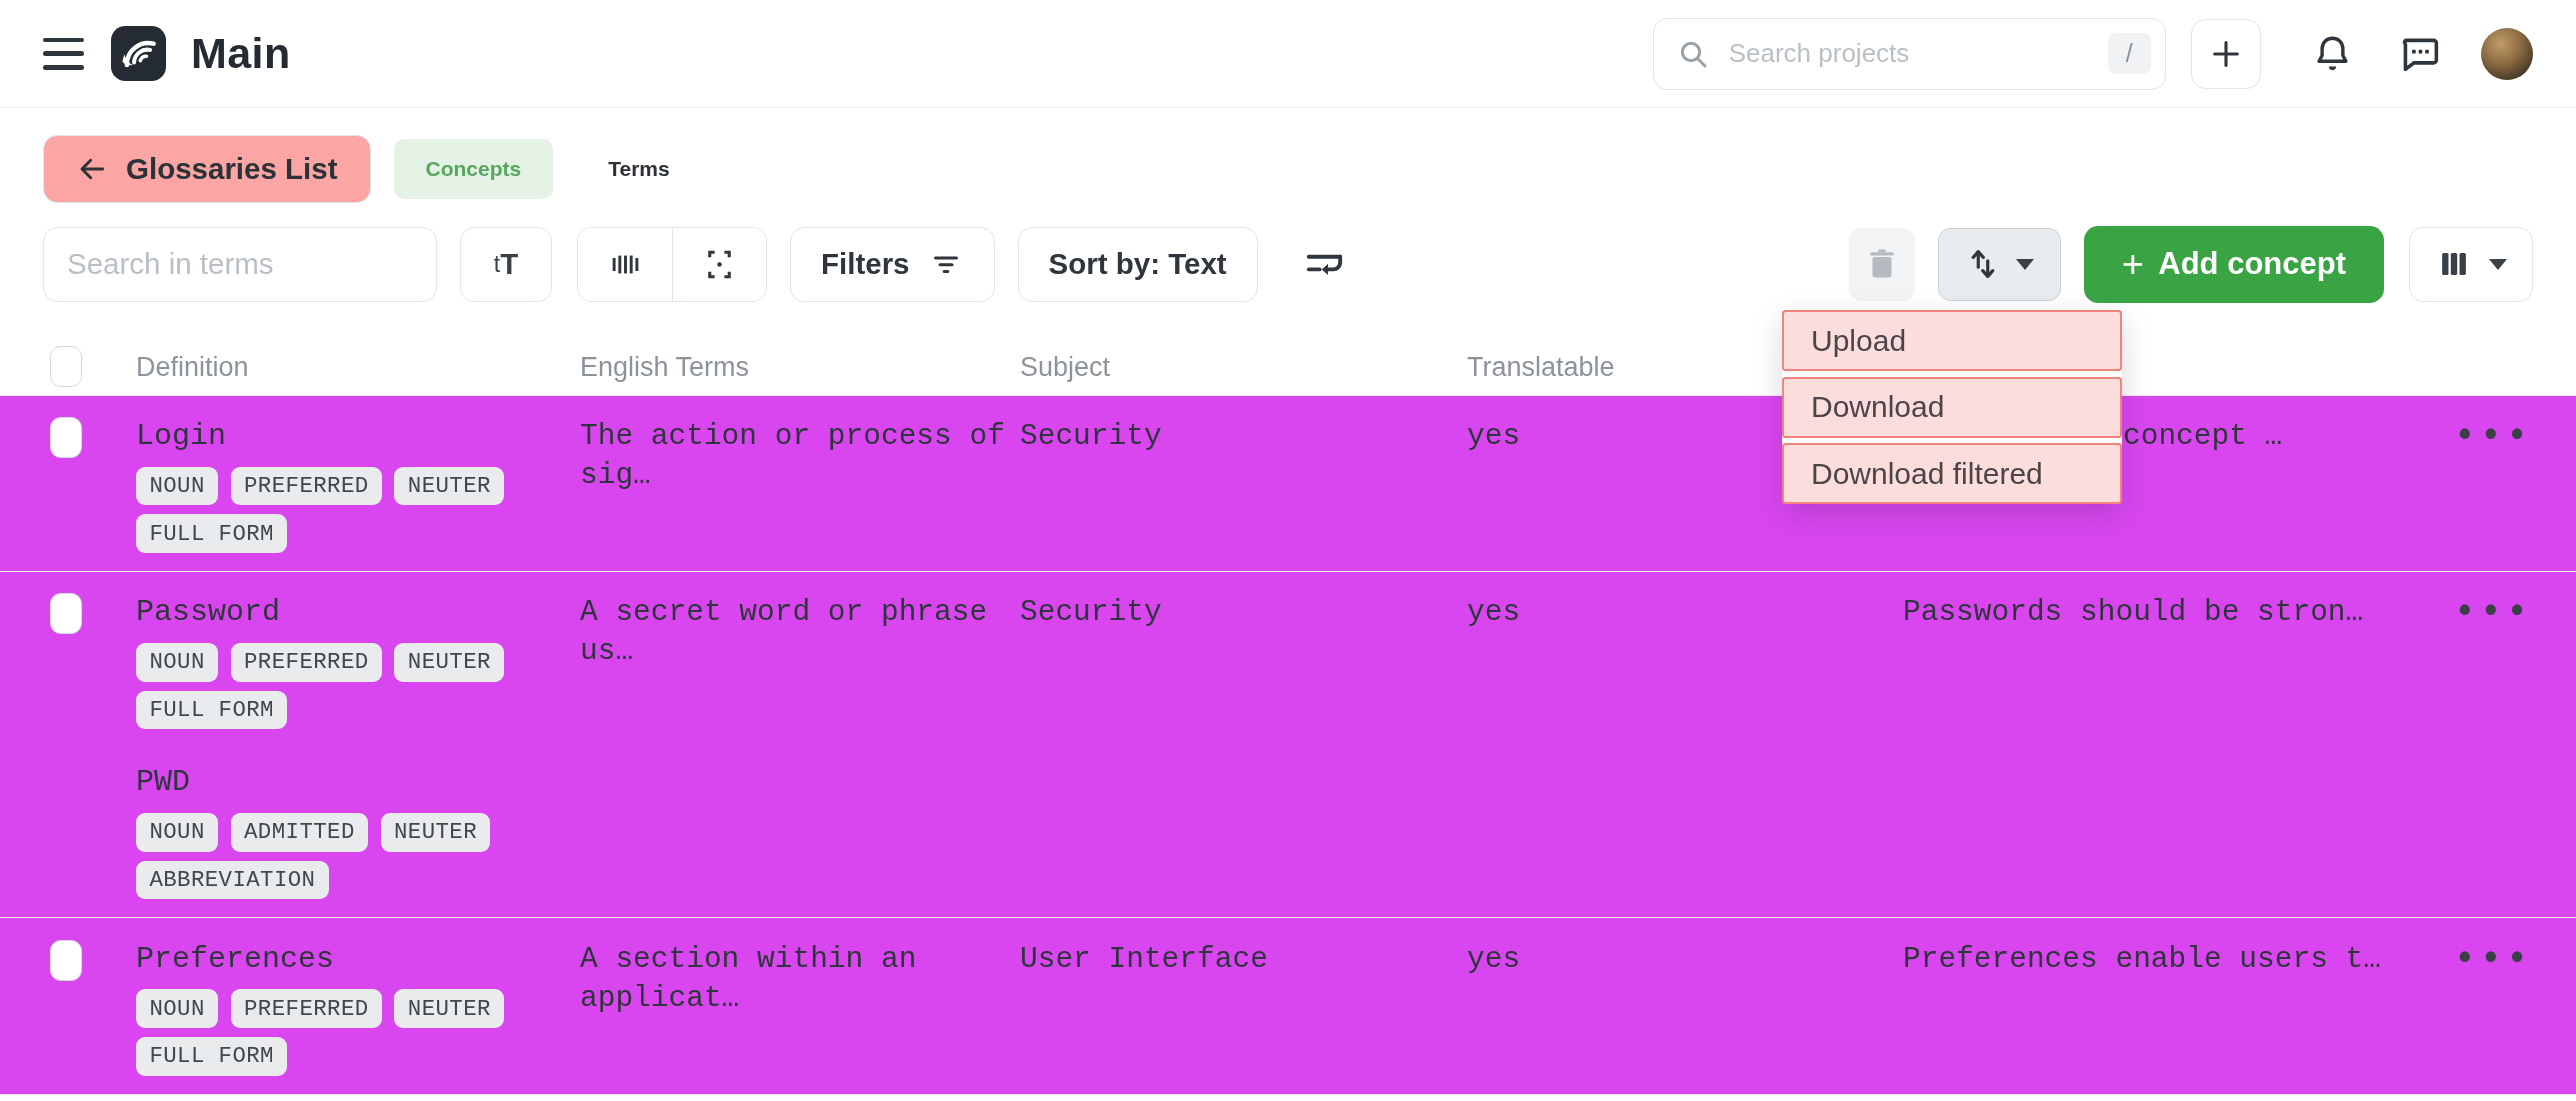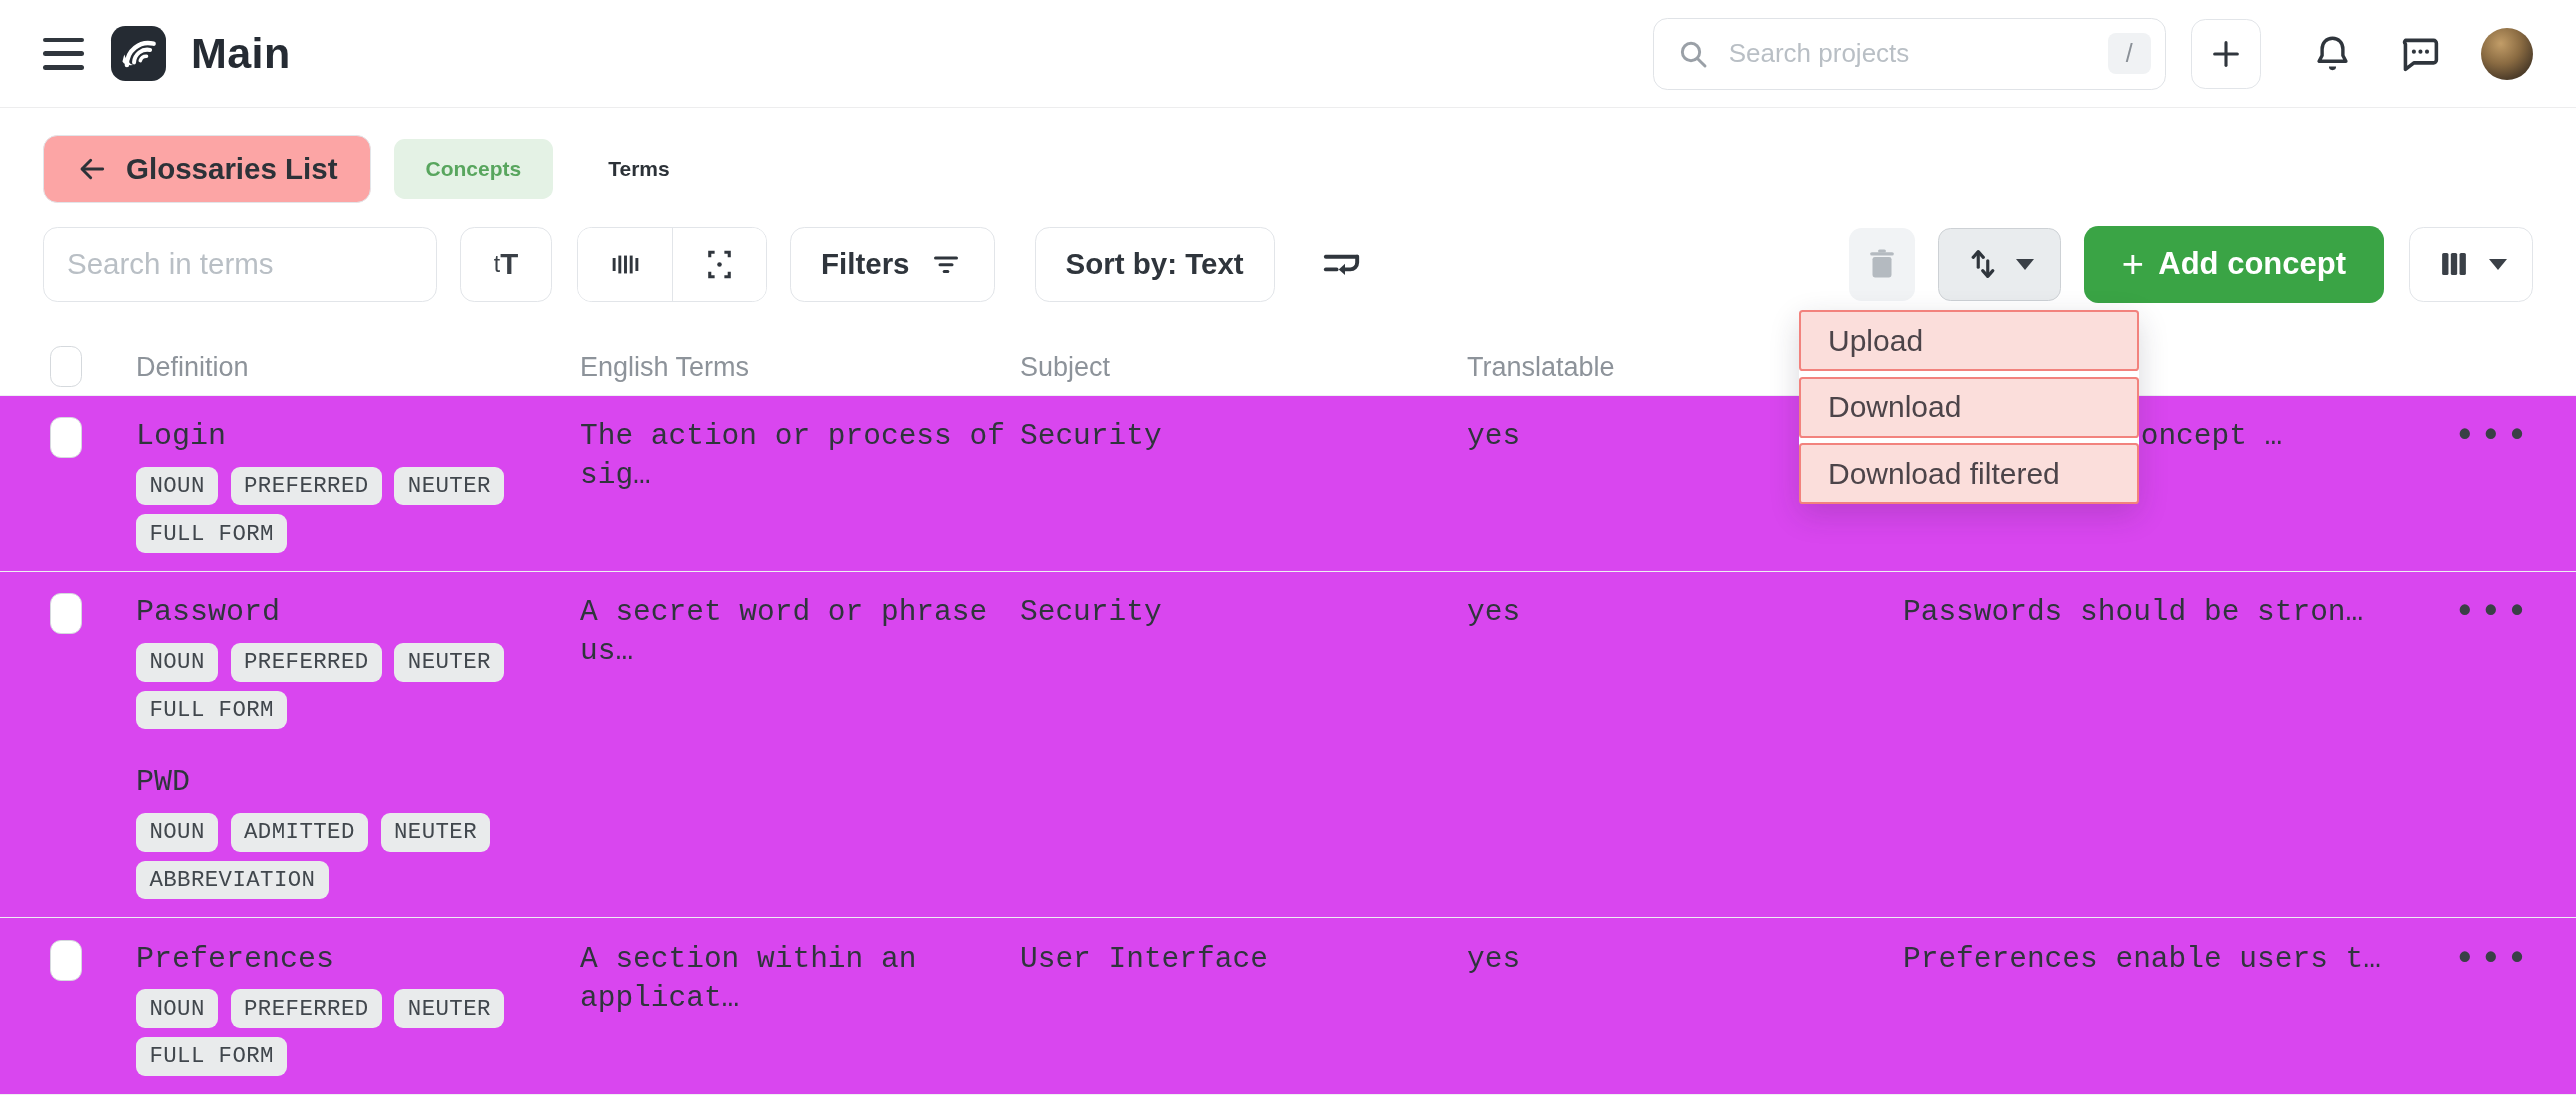--- a/index.html
+++ b/index.html
@@ -37,21 +37,21 @@
   .term-search { width:394px; height:75px; border:1.8px solid #e2e5e9; border-radius:14.3px; display:flex; align-items:center; padding:0 23px; }
   .term-search input { width:100%; border:none; outline:none; font-size:29.5px; color:#2e343b; background:transparent; font-family:"Liberation Sans", sans-serif; }
   .term-search input::placeholder { color:#b9bfc5; }
   .tool-btn { height:75px; border:1.8px solid #e2e5e9; border-radius:14.3px; background:#fff; display:flex; align-items:center; justify-content:center; color:#30363d; cursor:pointer; font-family:"Liberation Sans", sans-serif; }
   .case-btn { width:92px; margin-left:23px; font-size:29.5px; font-weight:bold; color:#3a4047; }
   .case-btn .small-t { font-size:23px; font-weight:normal; }
   .btn-group { display:flex; margin-left:25px; border:1.8px solid #e2e5e9; border-radius:14.3px; height:75px; overflow:hidden; }
   .btn-group .seg { width:94px; height:100%; display:flex; align-items:center; justify-content:center; background:#fff; border:none; color:#30363d; cursor:pointer; }
   .btn-group .seg + .seg { border-left:1.8px solid #e2e5e9; }
   .filters-btn { margin-left:23px; padding:0 30px; font-size:29.5px; font-weight:bold; color:#2f353c; gap:18px; }
-  .sort-btn { margin-left:40px; padding:0 30px; font-size:29.5px; font-weight:bold; color:#2f353c; }
+  .sort-btn { margin-left:23px; padding:0 30px; font-size:29.5px; font-weight:bold; color:#2f353c; }
   .wrap-btn { margin-left:43px; border:none; background:none; }
   .trash-btn { margin-left:auto; width:66px; height:73px; border-radius:12.5px; background:#f1f3f5; border:none; color:#b4bac0; display:flex; align-items:center; justify-content:center; }
   .updown-btn { margin-left:23px; width:123px; height:73px; border-radius:12.5px; background:#e9ecee; border:1.8px solid #cdd1d5; display:flex; align-items:center; justify-content:center; gap:14.3px; color:#2f353c; cursor:pointer; }
   .add-btn { margin-left:23px; height:77px; padding:0 38px; border:none; border-radius:14.3px; background:#3aa445; color:#fff; font-size:31px; font-weight:bold; display:flex; align-items:center; gap:14.3px; cursor:pointer; font-family:"Liberation Sans", sans-serif; }
   .add-btn .plus { font-size:38px; font-weight:normal; line-height:1; }
   .cols-btn { margin-left:25px; width:124px; gap:16px; }
   .caret { width:0; height:0; border-left:9.8px solid transparent; border-right:9.8px solid transparent; border-top:11.6px solid #3a4047; }
 
   
   .grid-row { display:grid; grid-template-columns:86px 444px 440px 447px 436px 513px 1fr; padding-left:50px; align-items:start; }
@@ -63,21 +63,21 @@
   .trow + .trow { border-top:1.8px solid #eef0f2; }
   .cell { font-size:29.5px; color:#2f353c; line-height:39px; }
   .term-name { font-size:30px; color:#2f353c; line-height:39px; }
   .badges { display:flex; flex-wrap:wrap; gap:9px 12.5px; max-width:385px; margin-top:10.7px; }
   .badge { background:#e9ebec; color:#41474d; font-size:22.4px; letter-spacing:0.4px; padding:6.3px 13.4px; border-radius:9px; white-space:nowrap; }
   .term-group + .term-group { margin-top:34px; }
   .note-cell-offset { padding-left:220px; }
   .actions-cell { padding-left:38px; font-size:36px; font-weight:bold; letter-spacing:4.5px; color:#3a4046; cursor:pointer; line-height:39px; }
 
   
-  .export-menu { position:absolute; left:1782px; top:310px; width:340px; background:#fff; border-radius:9px; box-shadow:0 10.7px 30px rgba(40,40,60,0.18); z-index:10; display:flex; flex-direction:column; gap:5.4px;margin-left:17px; }
+  .export-menu { position:absolute; left:1782px; top:310px; width:340px; background:#fff; border-radius:9px; box-shadow:0 10.7px 30px rgba(40,40,60,0.18); z-index:10; display:flex; flex-direction:column; gap:5.4px; }
   .export-item { background:#fbdedb; border:2.7px solid #f2827d; border-radius:3.6px; font-size:30px; color:#4c4449; padding:11.6px 0 11.6px 27px; cursor:pointer; font-family:"Liberation Sans", sans-serif; text-align:left; }
 </style>
 </head>
 <body>
 
 <div class="page">
 
   <div class="topbar">
     <div class="hamburger">
         <i></i>

